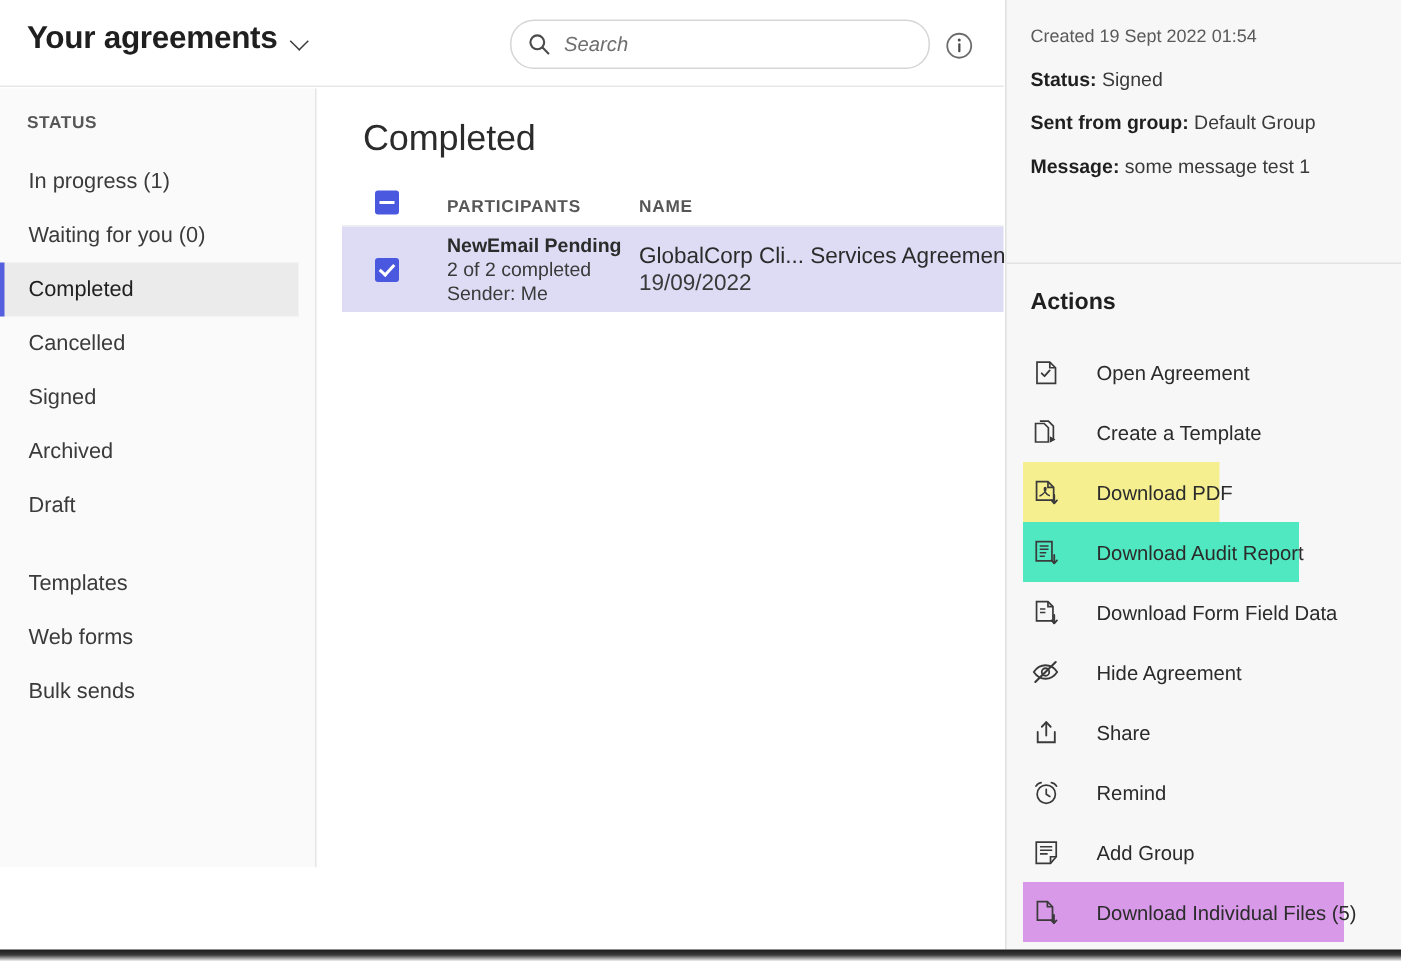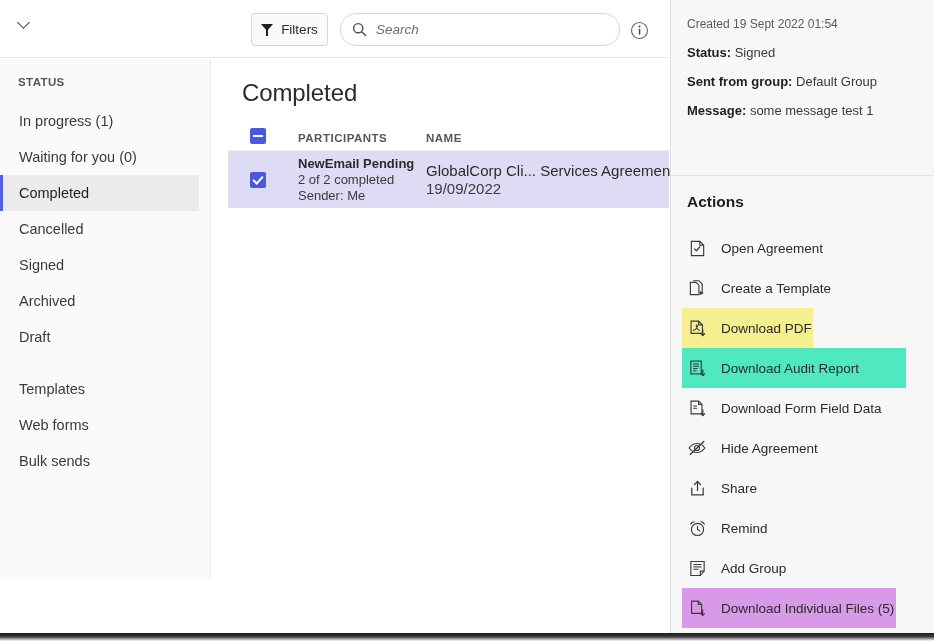--- a/index.html
+++ b/index.html
@@ -372,59 +372,56 @@
   #actions-list {
     position: absolute;
     left: 682px;
     top: 228px;
     width: 248px;
   }
   .action {
     height: 40px;
     display: flex;
     align-items: center;
-    gap: 14px;
+    gap: 24px;
     padding-left: 5px;
     box-sizing: border-box;
     cursor: pointer;
     width: 214px;
   }
   .action .ic {
     width: 20px; height: 20px;
     flex: 0 0 20px;
     display: flex;
     align-items: center;
     justify-content: center;
   }
   .action .lbl {
     font-size: 13.5px;
     color: #2b2b2b;
     white-space: nowrap;
   }
   .action.hl-yellow { background: #f5ef8f; width: 131px; }
-  .action.hl-teal   { background: #4fe8c0; width: 224px; }
+  .action.hl-teal   { background: #4fe8c0; width: 184px; }
   .action.hl-purple { background: #d89ae8; width: 214px; }
 
   svg { display: block; }
 </style>
 </head>
 <body>
 
 <div id="app">
 
   <div id="topbar">
 
     <div id="page-title-wrap">
+      <span id="page-title">Your agreements</span>
       <span class="chev"></span>
     </div>
 
-    <div id="filters-btn">
-      <span class="funnel"></span>
-      <span>Filters</span>
-    </div>
 
     <div id="search-wrap">
       <span id="search-icon">
         <svg width="15" height="15" viewBox="0 0 15 15">
           <circle cx="6.2" cy="6.2" r="4.6" fill="none" stroke="#4a4a4a" stroke-width="1.4"></circle>
           <line x1="9.7" y1="9.7" x2="13.6" y2="13.6" stroke="#4a4a4a" stroke-width="1.4" stroke-linecap="round"></line>
         </svg>
       </span>
       <input id="search-input" type="text" placeholder="Search" style="">
     </div>

